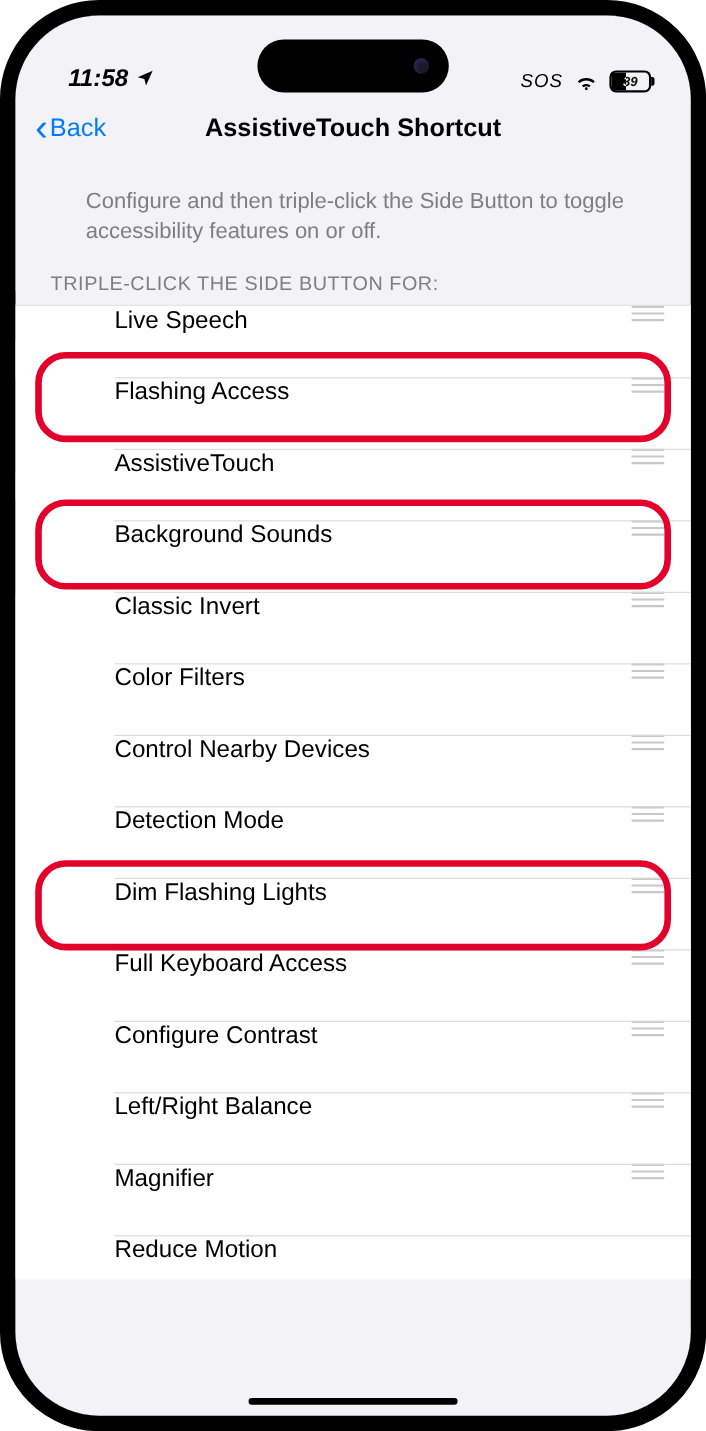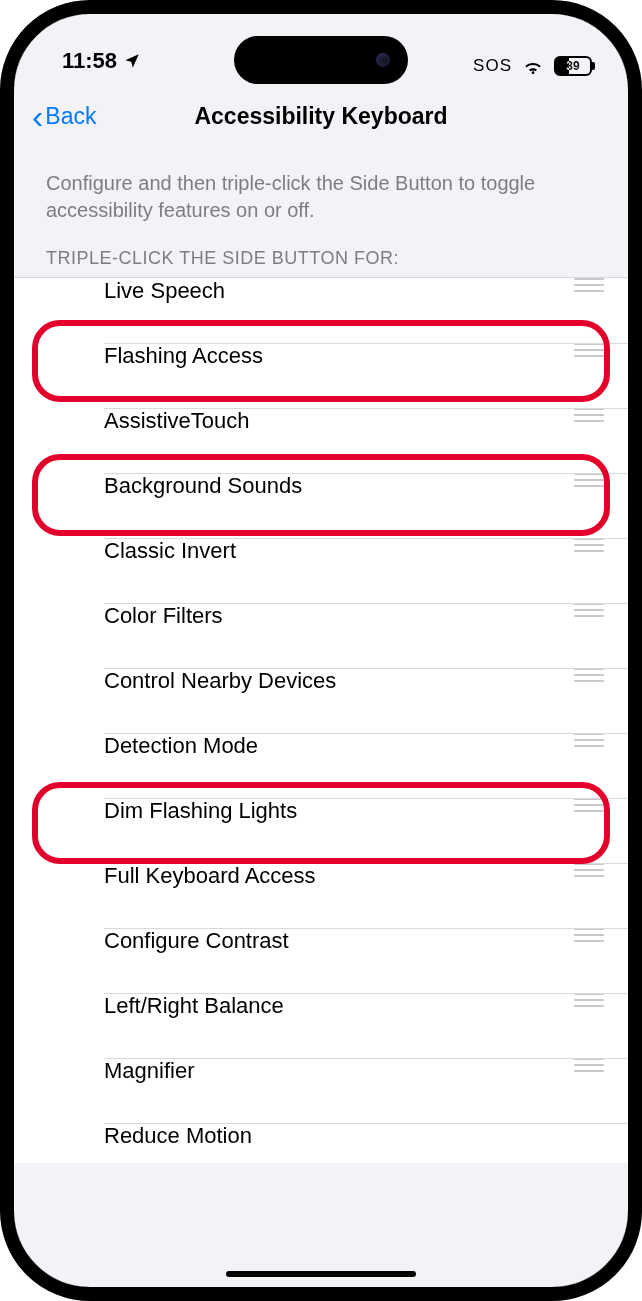--- a/index.html
+++ b/index.html
@@ -48,26 +48,27 @@
     transform:translateY(-50%);
     width:14px;height:14px;
     background:#1a1a2a;
     border-radius:50%;
     box-shadow: inset 2px 2px 4px #2a2a55;
   }
   
   .status-bar {
     display:flex;
     justify-content: space-between;
-    align-items:center;
+    align-items:flex-end;
     padding: 24px 36px 0 48px;
     height: 70px;
     font-weight: 600;
     font-size: 22px;
     color:#000;
+    font-style:italic;
   }
   .status-left { display:flex; align-items:center; gap:6px; }
   .status-right { display:flex; align-items:center; gap:10px;margin-top:10px; }
   .loc-icon svg, .wifi-icon svg { display:block; }
   .sos { font-size:17px; font-weight:500; letter-spacing:1px; }
   .battery {
     position:relative;
     width:38px; height:20px;
     border:2px solid #000;
     border-radius:6px;
@@ -117,20 +118,21 @@
     font-size:23px;
     font-weight:600;
     color:#000;
   }
   
   .intro {
     padding: 22px 32px 24px 32px;
     color:#7d7d82;
     font-size:20px;
     line-height:1.35;
+    margin-left:32px;
   }
   .section-header {
     padding: 0 32px 8px 32px;
     color:#7d7d82;
     font-size:18px;
     letter-spacing:0.5px;
   }
   
   .list {
     background:#fff;
@@ -236,21 +238,21 @@
             <span>39</span>
           </span>
       </div>
     </div>
 
     <div class="nav">
       <div class="nav-back">
         <span class="chev">‹</span>
         <span>Back</span>
       </div>
-      <div class="nav-title">Accessibility Keyboard</div>
+      <div class="nav-title">AssistiveTouch Shortcut</div>
     </div>
 
     <div class="intro">Configure and then triple-click the Side Button to toggle accessibility features on or off.</div>
     <div class="section-header">TRIPLE-CLICK THE SIDE BUTTON FOR:</div>
 
     <div class="list">
       <div class="row">
         <div class="check-space"></div>
         <div class="label">Live Speech</div>
         <div class="drag">

